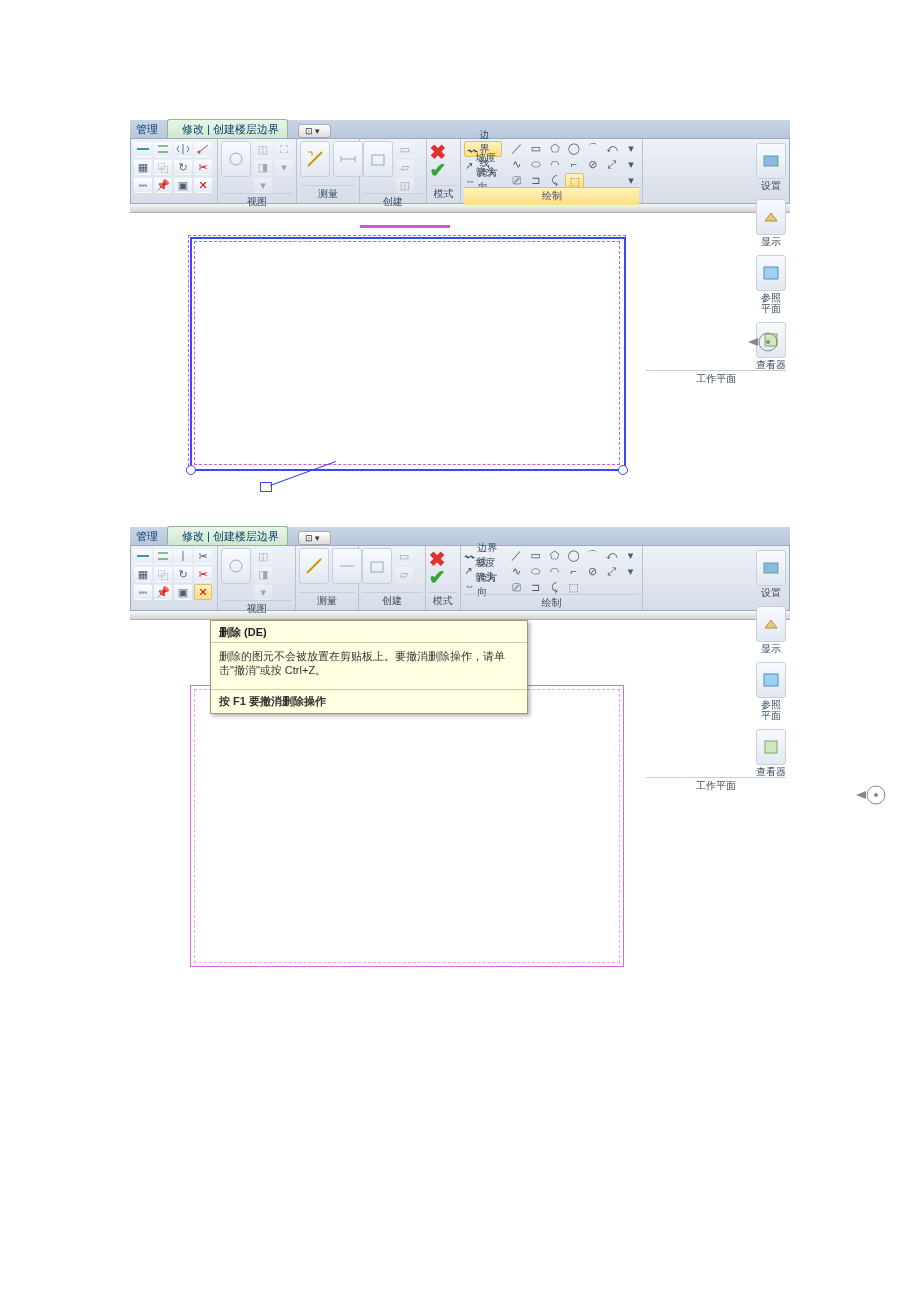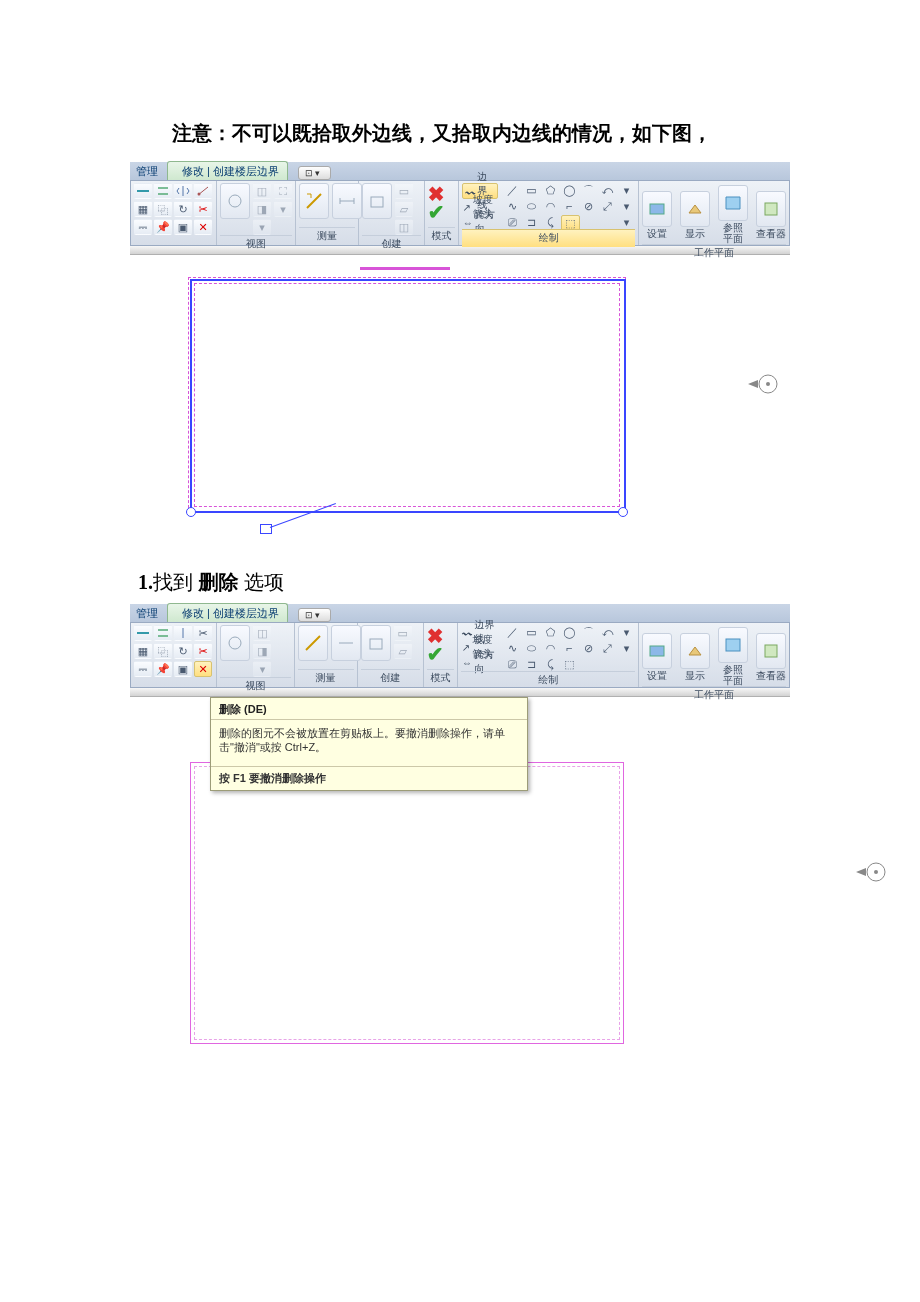--- a/index.html
+++ b/index.html
@@ -33,21 +33,21 @@
   .vlabel { font-size:10px; color:#3b4a5e; text-align:center; line-height:11px; padding-top:1px; }
   .stack { display:flex; flex-direction:column; align-items:center; }
   .mode-col { display:flex; flex-direction:column; gap:4px; padding-top:4px; }
   .mode-col .xmark { color:#e03030; font-size:20px; font-weight:bold; line-height:14px; }
   .mode-col .check { color:#34a634; font-size:20px; font-weight:bold; line-height:14px; }
   .txtbtn { display:flex; align-items:center; gap:2px; font-size:10px; color:#3b4a5e; height:14px; }
   .txtbtn .mini { width:14px; height:12px; display:flex; align-items:center; justify-content:center; }
   .txtbtn.hl { background:linear-gradient(#fff2bf,#ffdf80); border:1px solid #d8c270; border-radius:2px; padding:0 2px; }
   .drawgrid { display:grid; grid-template-columns:repeat(7,17px); grid-auto-rows:14px; gap:2px; }
   .drawgrid .d { width:17px; height:14px; display:flex; align-items:center; justify-content:center; font-size:11px; color:#4a5a70; }
-  .wplane { display:flex; gap:8px; align-items:center; padding-top:2px; }
+  .wplane { display:flex; gap:8px; align-items:flex-end; padding-top:2px;flex-direction:column; }
   .grayband { height:8px; background:linear-gradient(#f7f7f7,#d3d3d3); width:660px; border-bottom:1px solid #b0b0b0; }
 
   
   .canvas1 { position:relative; width:660px; height:300px; margin-top:14px; }
   .outer-rect { position:absolute; left:60px; top:10px; width:432px; height:230px; border:2px solid #3a46ff; }
   .inner-rect { position:absolute; left:64px; top:14px; width:424px; height:222px; border:1px dashed #d854d8; }
   .double-outer { position:absolute; left:58px; top:8px; width:436px; height:234px; border:1px dashed #d854d8; }
   .handle { position:absolute; width:8px; height:8px; background:#fff; border:1px solid #3a46ff; border-radius:50%; }
   .toptick { position:absolute; left:230px; top:-2px; width:90px; height:3px; background:#d854d8; }
   .drag { position:absolute; left:130px; top:255px; width:10px; height:8px; border:1px solid #3a46ff; }
@@ -63,21 +63,20 @@
   .tooltip .tt-sub { padding:0 8px 6px 8px; }
   .tooltip .tt-body { border-top:1px solid #ccc8a8; padding:6px 8px; line-height:14px; }
   .tooltip .tt-f1 { border-top:1px solid #ccc8a8; padding:4px 8px; font-weight:bold; }
   .compass2 { position:absolute; right:-100px; top:160px; width:40px; height:30px; }
 </style>
 </head>
 <body>
 
 <div class="page">
 
-  <div class="note">注意：不可以既拾取外边线，又拾取内边线的情况，如下图，</div>
 
   <div class="ribbon-wrap">
     <div class="ribbon-tabs">
       <div class="ribbon-tab">管理</div>
       <div class="ribbon-tab ctx">修改 | 创建楼层边界</div>
       <div class="dd">⊡ ▾</div>
     </div>
     <div class="ribbon-body">
 
       <div class="panel hidden-label" style="width:86px;">
@@ -280,23 +279,20 @@
     <div class="dragline"></div>
     <div class="compass">
       <svg viewBox="0 0 40 30">
           <circle cx="26" cy="15" r="9" fill="none" stroke="#888"></circle>
           <circle cx="26" cy="15" r="2" fill="#888"></circle>
           <path d="M6 15l10-4v8z" fill="#888"></path>
         </svg>
     </div>
   </div>
 
-  <div class="numbered">
-    <b>1.</b><span>找到 </span><span class="strong">删除</span><span> 选项</span>
-  </div>
 
   <div class="ribbon-wrap">
     <div class="ribbon-tabs">
       <div class="ribbon-tab">管理</div>
       <div class="ribbon-tab ctx">修改 | 创建楼层边界</div>
       <div class="dd">⊡ ▾</div>
     </div>
     <div class="ribbon-body">
       <div class="panel hidden-label" style="width:86px;">
         <div class="smallgrid">

